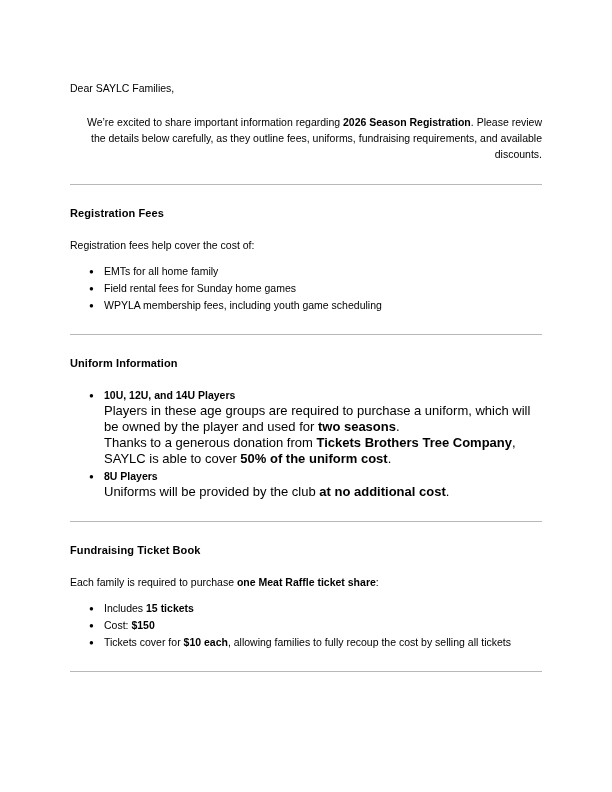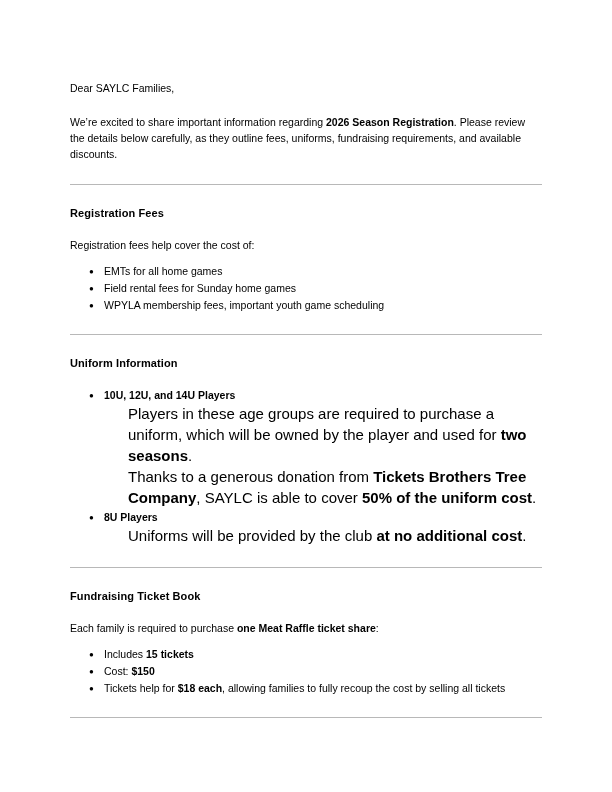--- a/index.html
+++ b/index.html
@@ -35,20 +35,21 @@
     margin: 0 0 0 0;
     font-size: 10.5px;
     line-height: 16px;
     color: #000000;
   }
   .salutation {
     margin-bottom: 18px;
   }
   .intro {
     margin-bottom: 22px;
+    text-align: right;
   }
   .rule {
     border: none;
     border-top: 1px solid #b8b8b8;
     margin: 0 0 0 0;
     height: 0;
   }
   h2 {
     font-size: 11px;
     font-weight: bold;
@@ -78,44 +79,43 @@
     font-size: 8px;
     line-height: 17px;
   }
   li .sub {
     display: block;
     font-weight: normal;
   }
   strong { font-weight: bold; }
   .spacer-md { height: 20px; }
   .nested-text {
-    font-size: 15px;
-    line-height: 21px;
-    margin-left: 24px;
+    font-size: 13px;
+    line-height: 16px;
   }
 </style>
 </head>
 <body>
 
 <div class="page">
   <div class="content">
 
     <p class="salutation">Dear SAYLC Families,</p>
 
     <p class="intro"><span>We’re excited to share important information regarding </span><strong>2026 Season Registration</strong><span>. Please review the details below carefully, as they outline fees, uniforms, fundraising requirements, and available discounts.</span></p>
 
     <hr class="rule">
 
     <h2>Registration Fees</h2>
     <div class="section-body">
       <p>Registration fees help cover the cost of:</p>
       <ul>
-        <li>EMTs for all home games</li>
+        <li>EMTs for all home family</li>
         <li>Field rental fees for Sunday home games</li>
-        <li>WPYLA membership fees, important youth game scheduling</li>
+        <li>WPYLA membership fees, including youth game scheduling</li>
       </ul>
     </div>
 
     <div class="spacer-md"></div>
     <hr class="rule">
 
     <h2>Uniform Information</h2>
     <div class="section-body">
       <ul>
         <li>
@@ -132,21 +132,21 @@
 
     <div class="spacer-md"></div>
     <hr class="rule">
 
     <h2>Fundraising Ticket Book</h2>
     <div class="section-body">
       <p><span>Each family is required to purchase </span><strong>one Meat Raffle ticket share</strong><span>:</span></p>
       <ul>
         <li><span>Includes </span><strong>15 tickets</strong><span></span></li>
         <li><span>Cost: </span><strong>$150</strong><span></span></li>
-        <li><span>Tickets help for </span><strong>$18 each</strong><span>, allowing families to fully recoup the cost by selling all tickets</span></li>
+        <li><span>Tickets cover for </span><strong>$10 each</strong><span>, allowing families to fully recoup the cost by selling all tickets</span></li>
       </ul>
     </div>
 
     <div class="spacer-md"></div>
     <hr class="rule">
 
 
   </div>
 </div>
 

